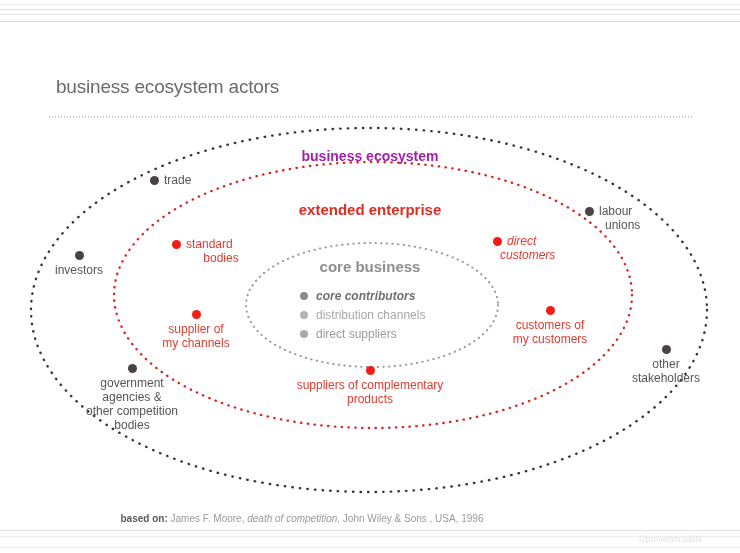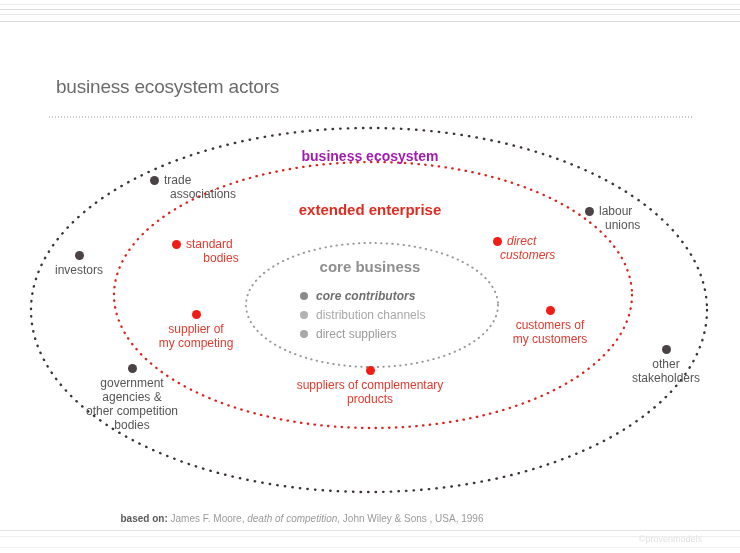--- a/index.html
+++ b/index.html
@@ -178,40 +178,39 @@
     </div>
   </div>
 
   <div class="actor dark inline" style="left:150px; top:173px; width:120px;">
     <div class="row">
       <span class="dot"></span>
       <span class="label">
         <span>trade</span>
       </span>
     </div>
-    <div class="label" style="margin-left:-6px; text-align:center; width:118px;">associations</div>
   </div>
 
   <div class="actor dark stacked" style="left:34px; top:251px; width:90px;">
     <div class="dot"></div>
     <div class="label">investors</div>
   </div>
 
   <div class="actor red inline" style="left:172px; top:237px; width:110px;">
     <div class="row">
       <span class="dot"></span>
       <span class="label">standard</span>
     </div>
     <div class="label" style="margin-left:-4px; text-align:center; width:106px;">bodies</div>
   </div>
 
   <div class="actor red stacked" style="left:140px; top:310px; width:112px;">
     <div class="dot"></div>
     <div class="label">supplier of</div>
-    <div class="label">my competing</div>
+    <div class="label">my channels</div>
   </div>
 
   <div class="actor dark stacked" style="left:78px; top:364px; width:108px;">
     <div class="dot"></div>
     <div class="label">government</div>
     <div class="label">agencies &amp;</div>
     <div class="label">other competition</div>
     <div class="label">bodies</div>
   </div>
 

